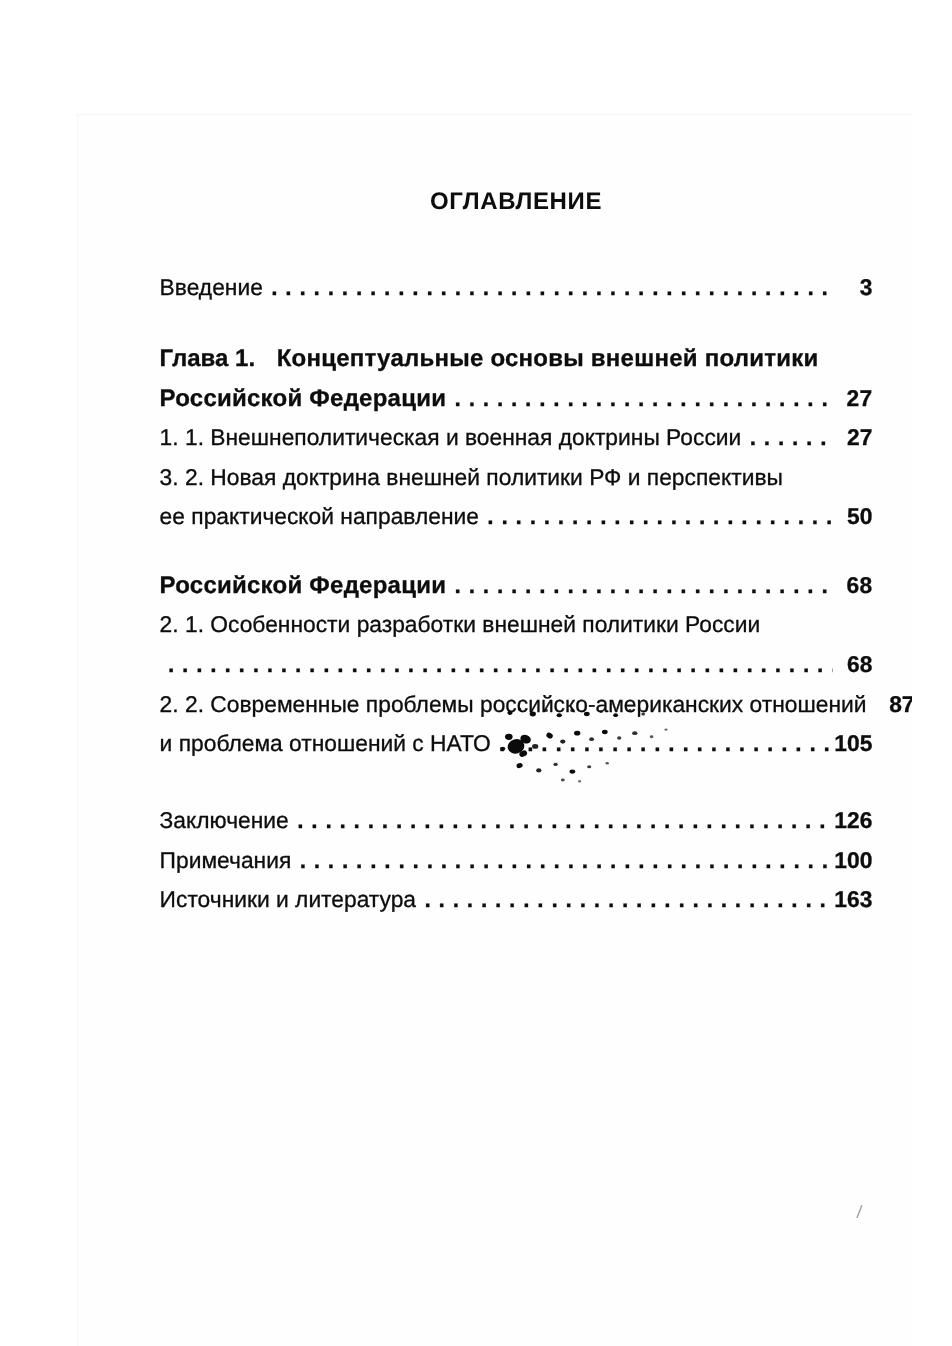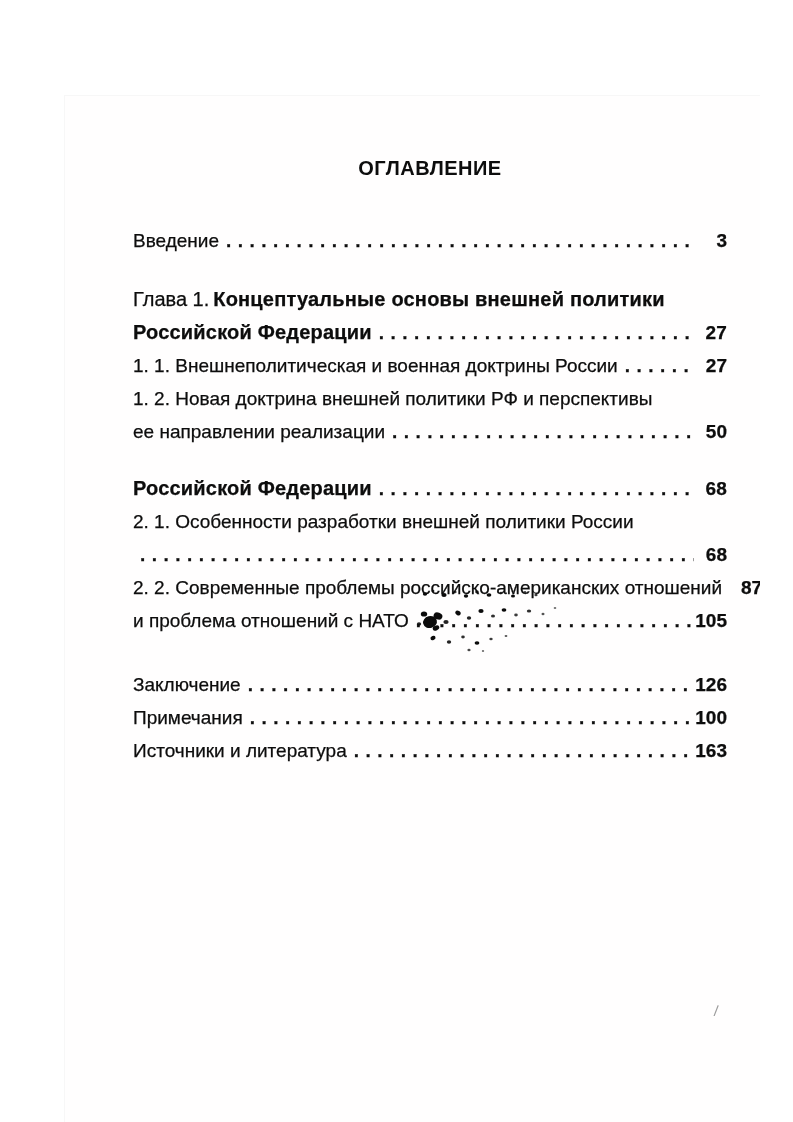--- a/index.html
+++ b/index.html
@@ -55,23 +55,23 @@
     font-weight: 400;
     white-space: nowrap;
     -webkit-text-stroke: 0.25px currentColor;
   }
   .line.b {
     font-size: 20px;
     font-weight: 700;
     letter-spacing: 0.2px;
   }
   .pre {
-    font-weight: 400;
+    font-weight: 700;
     letter-spacing: 0;
-    margin-right: 4px;
+    margin-right: 18px;
     flex: 0 0 auto;
     text-align: right;
   }
   .t { flex: 0 0 auto; }
   .leader {
     flex: 1 1 auto;
     overflow: hidden;
     white-space: nowrap;
     padding-left: 7px;
     font-weight: 700;
@@ -132,24 +132,24 @@
         <span class="t">Российской Федерации</span>
         <span class="leader">. . . . . . . . . . . . . . . . . . . . . . . . . . . . . . . . . . . . . . . . . . . . . . . . . . . . . . . . . . . . . . . . . . . . . . . . . . . . . . . . . . . . . . . . . . </span>
         <span class="pg">27</span>
       </div>
       <div class="line">
         <span class="t">1. 1. Внешнеполитическая и военная доктрины России</span>
         <span class="leader">. . . . . . . . . . . . . . . . . . . . . . . . . . . . . . . . . . . . . . . . . . . . . . . . . . . . . . . . . . . . . . . . . . . . . . . . . . . . . . . . . . . . . . . . . . </span>
         <span class="pg">27</span>
       </div>
       <div class="line">
-        <span class="t">1. 2. Новая доктрина внешней политики РФ и перспективы</span>
-      </div>
-      <div class="line">
-        <span class="t">ее направлении реализации</span>
+        <span class="t">3. 2. Новая доктрина внешней политики РФ и перспективы</span>
+      </div>
+      <div class="line">
+        <span class="t">ее практической направление</span>
         <span class="leader">. . . . . . . . . . . . . . . . . . . . . . . . . . . . . . . . . . . . . . . . . . . . . . . . . . . . . . . . . . . . . . . . . . . . . . . . . . . . . . . . . . . . . . . . . . </span>
         <span class="pg">50</span>
       </div>
     </section>
 
     <section class="group g-ch2">
       <div class="line b">
         <span class="t">Российской Федерации</span>
         <span class="leader">. . . . . . . . . . . . . . . . . . . . . . . . . . . . . . . . . . . . . . . . . . . . . . . . . . . . . . . . . . . . . . . . . . . . . . . . . . . . . . . . . . . . . . . . . . </span>
         <span class="pg">68</span>

